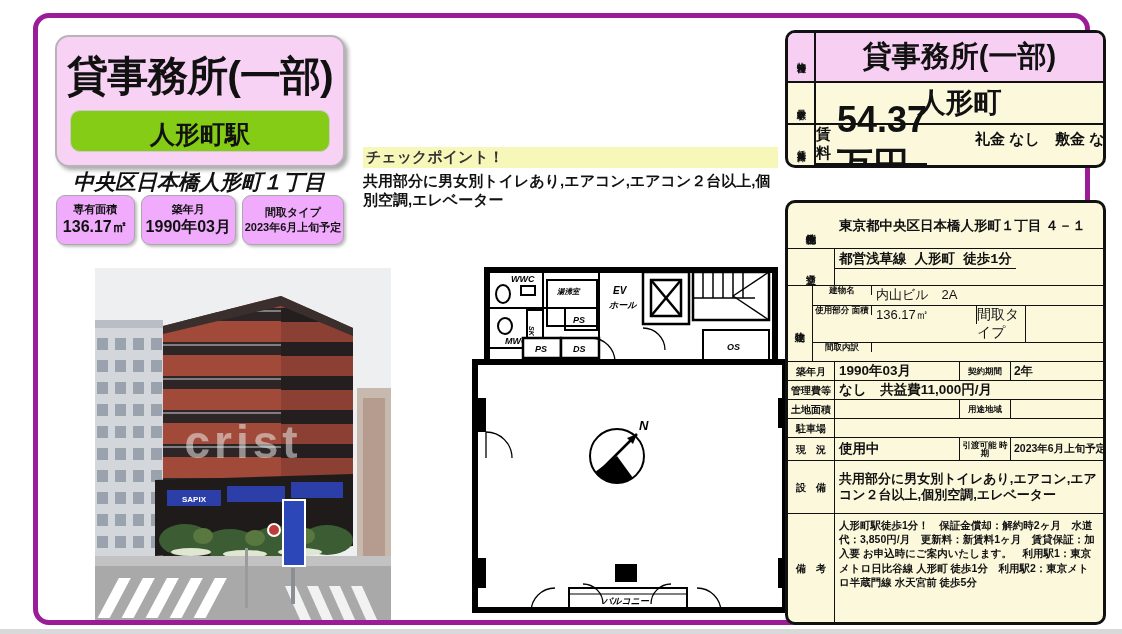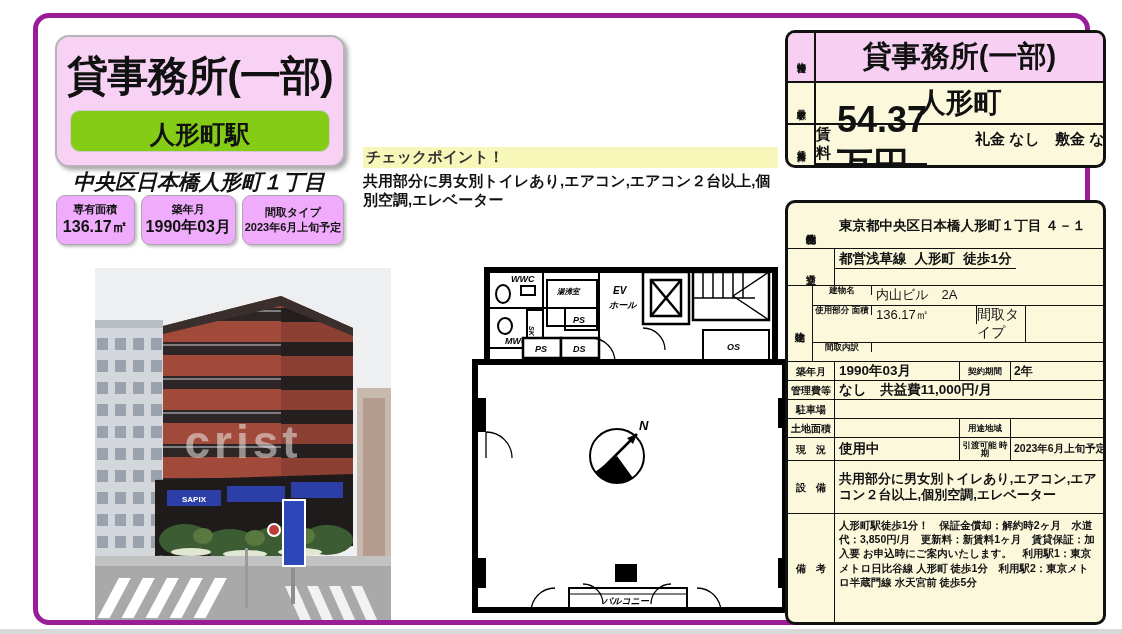--- a/index.html
+++ b/index.html
@@ -368,28 +368,28 @@
       <div class="d-lab">築年月</div>
       <div class="d-val">1990年03月</div>
       <div class="mid-lab">契約期間</div>
       <div class="end-val">2年</div>
     </div>
     <div class="d-row r-thin">
       <div class="d-lab">管理費等</div>
       <div class="d-val">なし　共益費11,000円/月</div>
     </div>
     <div class="d-row r-thin">
-      <div class="d-lab">駐車場</div>
-      <div class="d-val"></div>
-    </div>
-    <div class="d-row r-thin">
       <div class="d-lab">土地面積</div>
       <div class="d-val"></div>
       <div class="mid-lab">用途地域</div>
       <div class="end-val"></div>
+    </div>
+    <div class="d-row r-thin">
+      <div class="d-lab">駐車場</div>
+      <div class="d-val"></div>
     </div>
     <div class="d-row r-status">
       <div class="d-lab">現　況</div>
       <div class="d-val">使用中</div>
       <div class="mid-lab">引渡可能 時期</div>
       <div class="end-val">2023年6月上旬予定</div>
     </div>
     <div class="d-row r-equip">
       <div class="d-lab">設　備</div>
       <div class="d-val">

